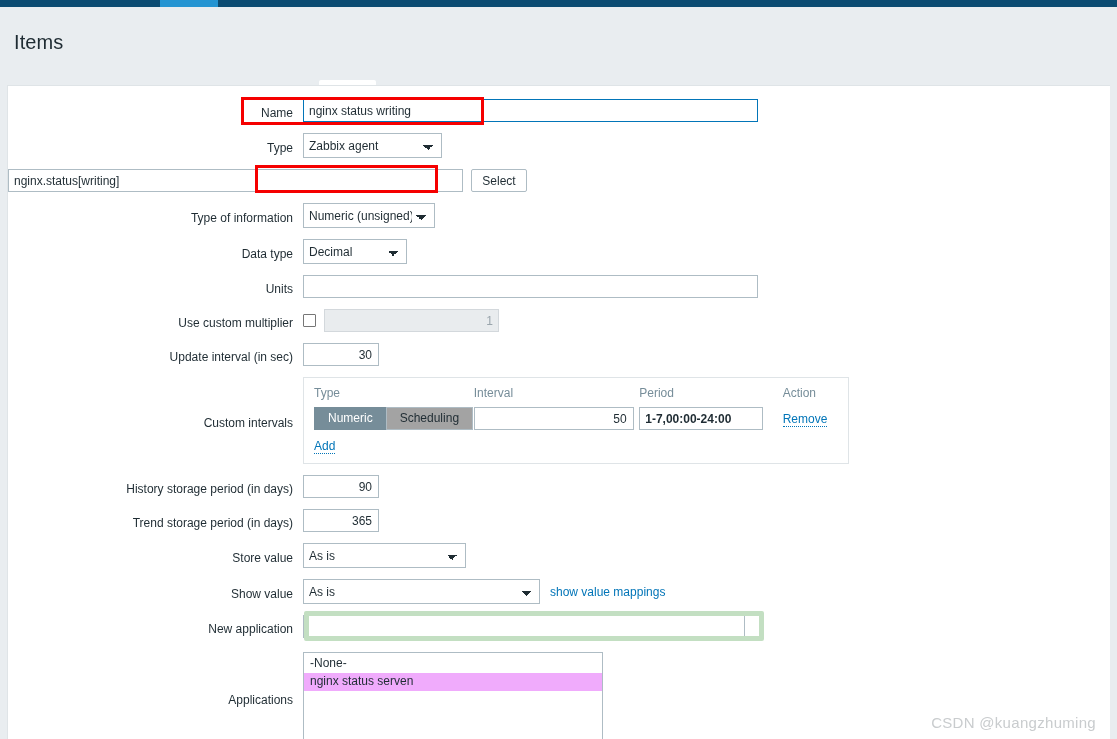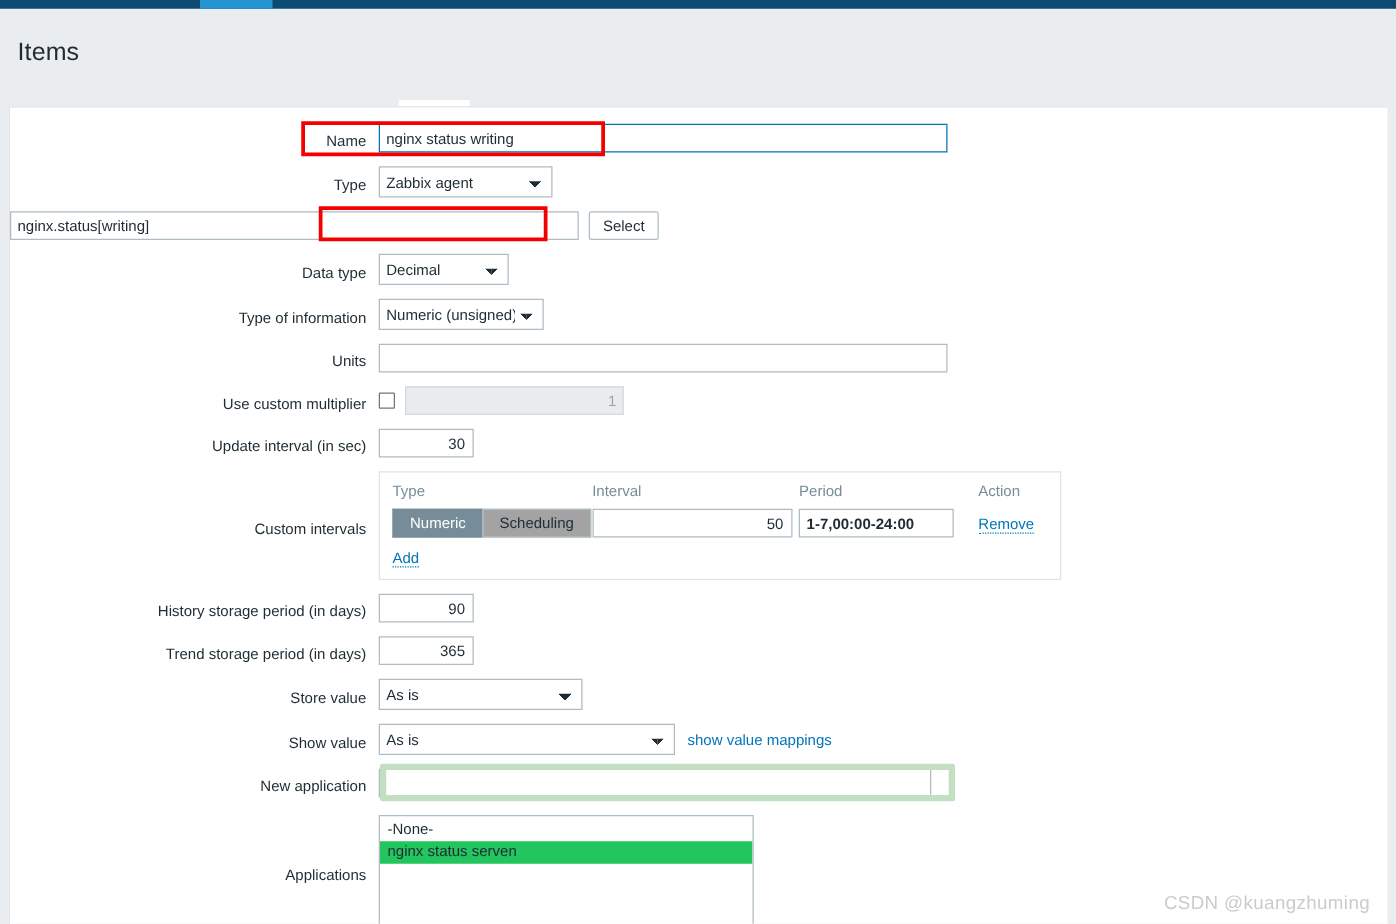--- a/index.html
+++ b/index.html
@@ -259,21 +259,21 @@
     font-size: 12px;
     padding: 2px 0 0 0;
   }
   .listbox .opt {
     padding: 1px 6px 2px 6px;
     line-height: 15px;
     color: #1f2c33;
     cursor: pointer;
     white-space: nowrap;
   }
-  .listbox .opt.selected { background: #22c55e; }
+  .listbox .opt.selected { background: #f0abfc; }
   .listbox::-webkit-scrollbar { width: 15px; background: #f1f1f1; }
   .listbox::-webkit-scrollbar-thumb { background: #f1f1f1; }
   .listbox::-webkit-scrollbar-track { background: #f1f1f1; }
 
   
   .watermark {
     position: absolute;
     right: 14px;
     bottom: 8px;
     font-size: 15px;
@@ -329,33 +329,33 @@
     </div>
 
     <div class="row">
       <div class="ctl">
         <input class="txt w-key" type="text" value="nginx.status[writing]" style="">
         <button class="btn" style="margin-left:8px;">Select</button>
       </div>
     </div>
 
     <div class="row">
+      <div class="lbl">Type of information</div>
+      <div class="ctl">
+        <select class="sel sel-toi">
+          <option>Numeric (unsigned)</option>
+        </select>
+      </div>
+    </div>
+
+    <div class="row">
       <div class="lbl">Data type</div>
       <div class="ctl">
         <select class="sel sel-dtype">
           <option>Decimal</option>
-        </select>
-      </div>
-    </div>
-
-    <div class="row">
-      <div class="lbl">Type of information</div>
-      <div class="ctl">
-        <select class="sel sel-toi">
-          <option>Numeric (unsigned)</option>
         </select>
       </div>
     </div>
 
     <div class="row">
       <div class="lbl">Units</div>
       <div class="ctl">
         <input class="txt w-units" type="text" value="" style="">
       </div>
     </div>

